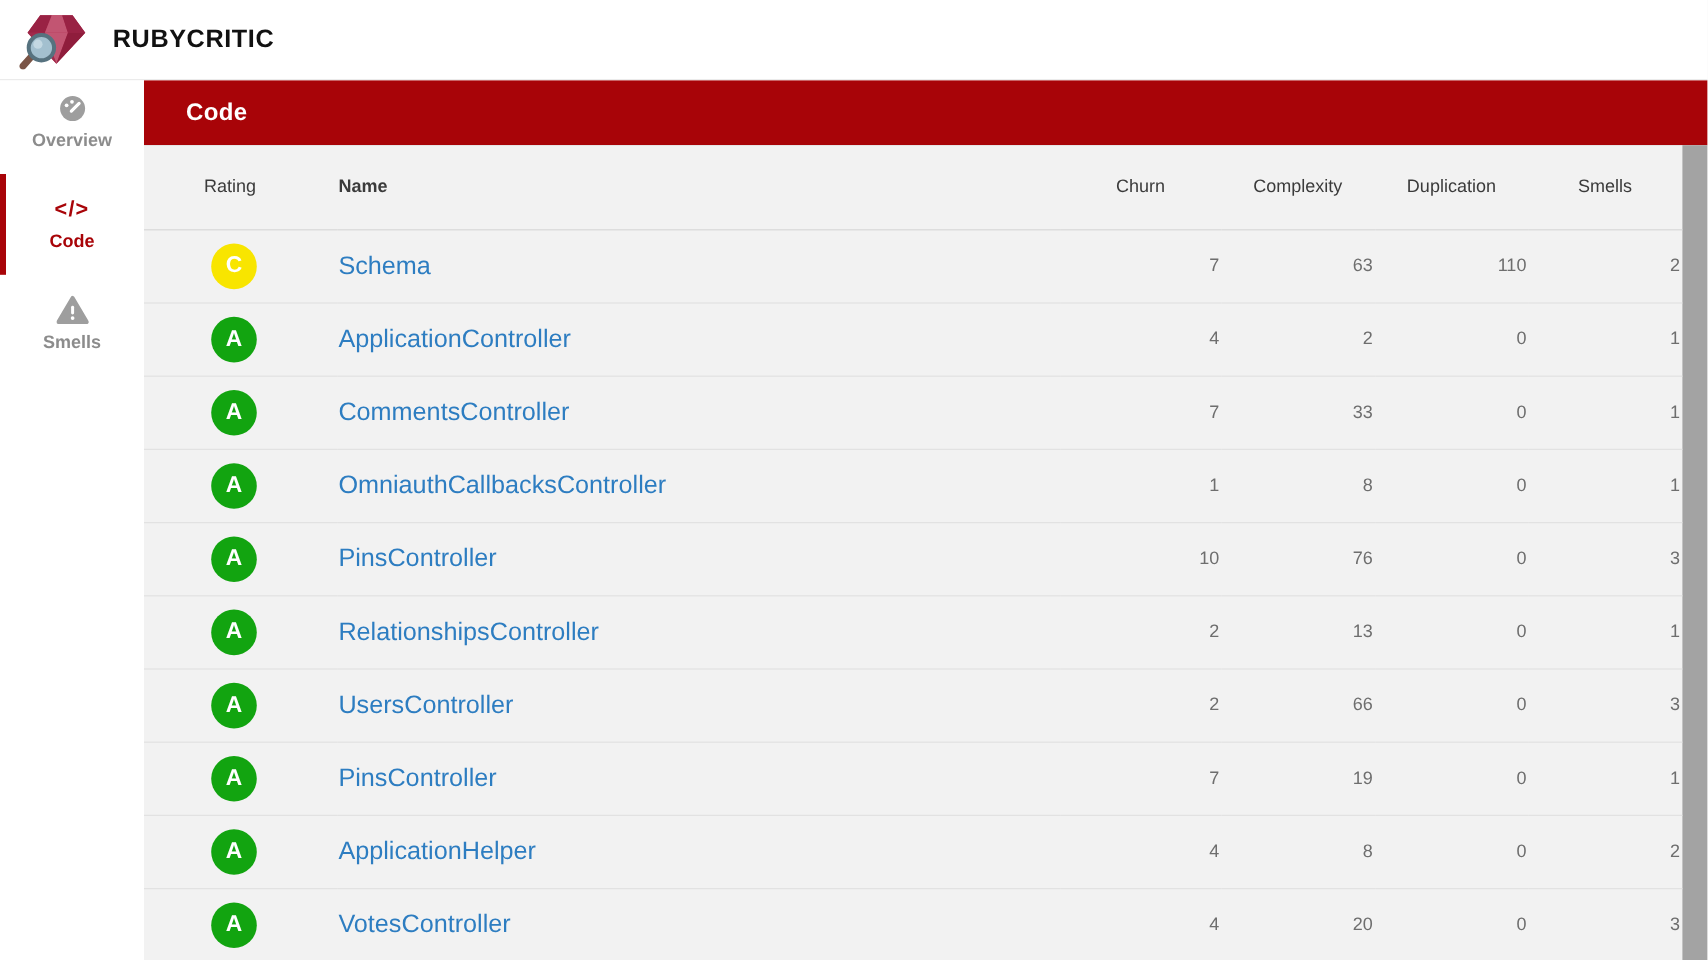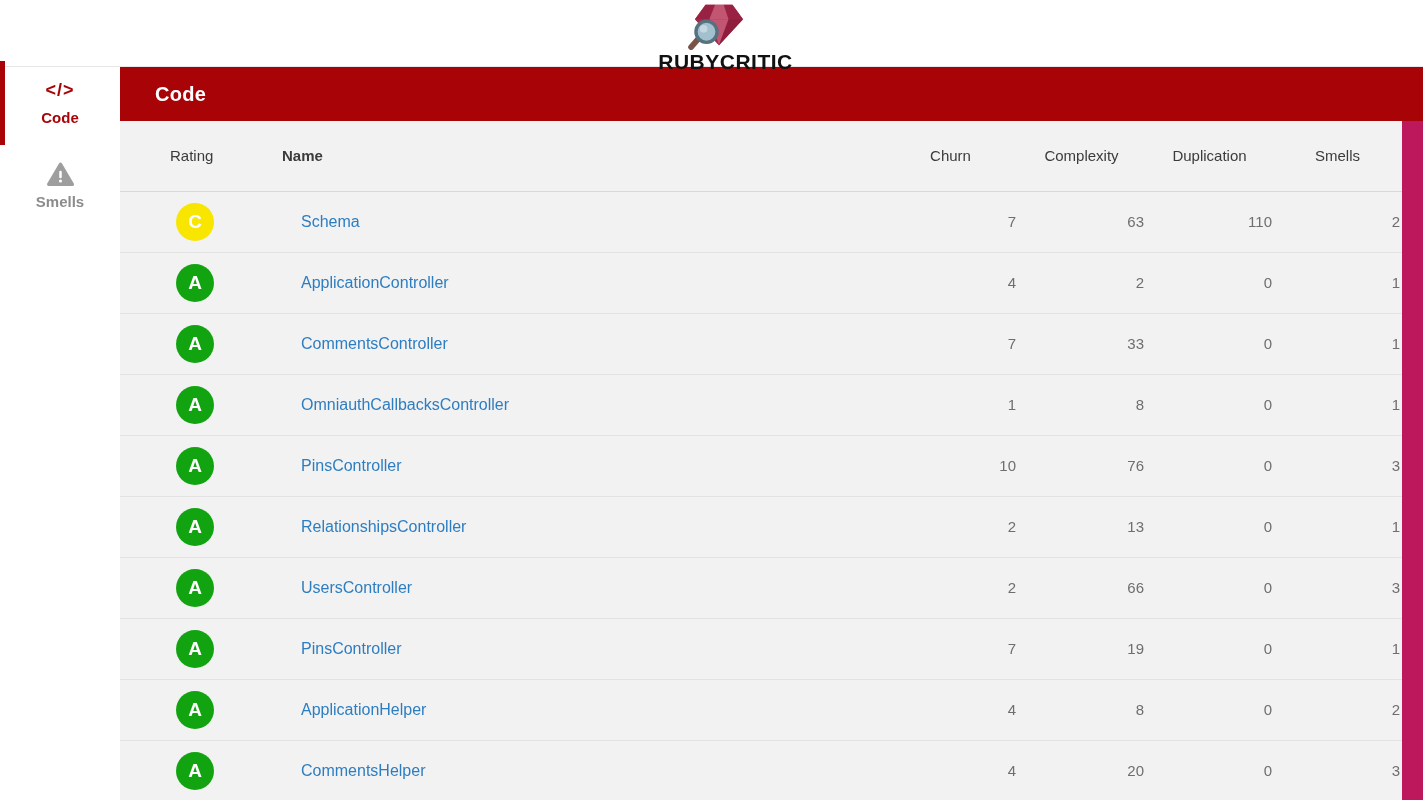--- a/index.html
+++ b/index.html
@@ -10,21 +10,20 @@
     font-family:"Liberation Sans", sans-serif;
     -webkit-font-smoothing:antialiased;
   }
 
   
   .topbar {
     height:67px; background:#ffffff;
     border-bottom:1px solid #e7e7e7;
     display:flex; align-items:center;
     padding-left:14px;
-    flex-direction:column;
   }
   .logo { width:66px; height:54px; display:flex; align-items:center; justify-content:center; }
   .app-title {
     font-size:21px; font-weight:700; color:#111111;
     letter-spacing:0.5px; margin-left:14px;
   }
 
   
   .sidebar {
     position:absolute; left:0; top:67px; bottom:0; width:120px;
@@ -51,42 +50,42 @@
 
   
   .main { margin-left:120px; background:#ffffff; }
   .titlebar {
     height:54px; background:#a80408;
     display:flex; align-items:center; padding-left:35px;
   }
   .titlebar .page-title {
     color:#ffffff; font-size:20px; font-weight:700; letter-spacing:0.3px;
   }
-  .content { padding-right:21px; background:#be185d; }
+  .content { padding-right:21px; background:#a3a3a3; }
   .table-wrap { background:#f2f2f2; }
 
   table { width:100%; border-collapse:collapse; table-layout:fixed; }
   thead th {
     height:70px; vertical-align:middle;
     font-size:15px; font-weight:400; color:#3b3b3b;
     border-bottom:1px solid #d8d8d8;
   }
   th.c-rating { text-align:left; padding-left:50px; }
   th.c-name   { text-align:left;font-weight:bold; }
   th.c-num    { text-align:center; padding-right:2px; }
 
   tbody td {
     height:61px; vertical-align:middle;
     border-bottom:1px solid #e2e2e2;
     font-size:15px;
   }
   tbody tr:last-child td { border-bottom:none; }
   td.c-rating { padding-left:56px; }
   td.c-name a {
-    color:#2d7dc1; text-decoration:none; font-size:16px; cursor:pointer;margin-left:19px;
+    color:#2d7dc1; text-decoration:none; font-size:21px; cursor:pointer;
   }
   td.c-num { text-align:right; padding-right:2px; color:#6e6e6e; }
 
   .badge {
     width:38px; height:38px; border-radius:50%;
     display:flex; align-items:center; justify-content:center;
     color:#ffffff; font-weight:700; font-size:19px;
   }
 </style>
 </head>
@@ -108,20 +107,31 @@
 
       <circle cx="19" cy="33" r="11" fill="#a3c0cf" stroke="#56727f" stroke-width="3.5"></circle>
       <circle cx="16" cy="30" r="4" fill="#c3d8e2"></circle>
     </svg>
   </div>
   <div class="app-title">RUBYCRITIC</div>
 </header>
 
 <nav class="sidebar">
 
+  <div class="side-item">
+    <span class="icon-box">
+      <svg width="25" height="25" viewBox="0 0 24 24" aria-hidden="true">
+        <circle cx="12" cy="12" r="10" fill="#9e9e9e"></circle>
+        <line x1="11" y1="14" x2="17.2" y2="7.8" stroke="#ffffff" stroke-width="2.6" stroke-linecap="round"></line>
+        <circle cx="7.2" cy="9.4" r="1.5" fill="#ffffff"></circle>
+        <circle cx="11.5" cy="6.6" r="1.5" fill="#ffffff"></circle>
+      </svg>
+    </span>
+    <span class="side-label">Overview</span>
+  </div>
 
   <div class="side-item active">
     <span class="icon-box">
       <span class="code-glyph">&lt;/&gt;</span>
     </span>
     <span class="side-label">Code</span>
   </div>
 
   <div class="side-item">
     <span class="icon-box">
@@ -251,21 +261,21 @@
     <td class="c-name"><a>ApplicationHelper</a></td>
     <td class="c-num">4</td>
     <td class="c-num">8</td>
     <td class="c-num">0</td>
     <td class="c-num">2</td>
   </tr>
             <tr>
     <td class="c-rating">
                 <span class="badge" style="background: rgb(18, 164, 16);">A</span>
               </td>
-    <td class="c-name"><a>CommentsHelper</a></td>
+    <td class="c-name"><a>VotesController</a></td>
     <td class="c-num">4</td>
     <td class="c-num">20</td>
     <td class="c-num">0</td>
     <td class="c-num">3</td>
   </tr>
           </tbody>
       </table>
     </div>
   </div>
 

